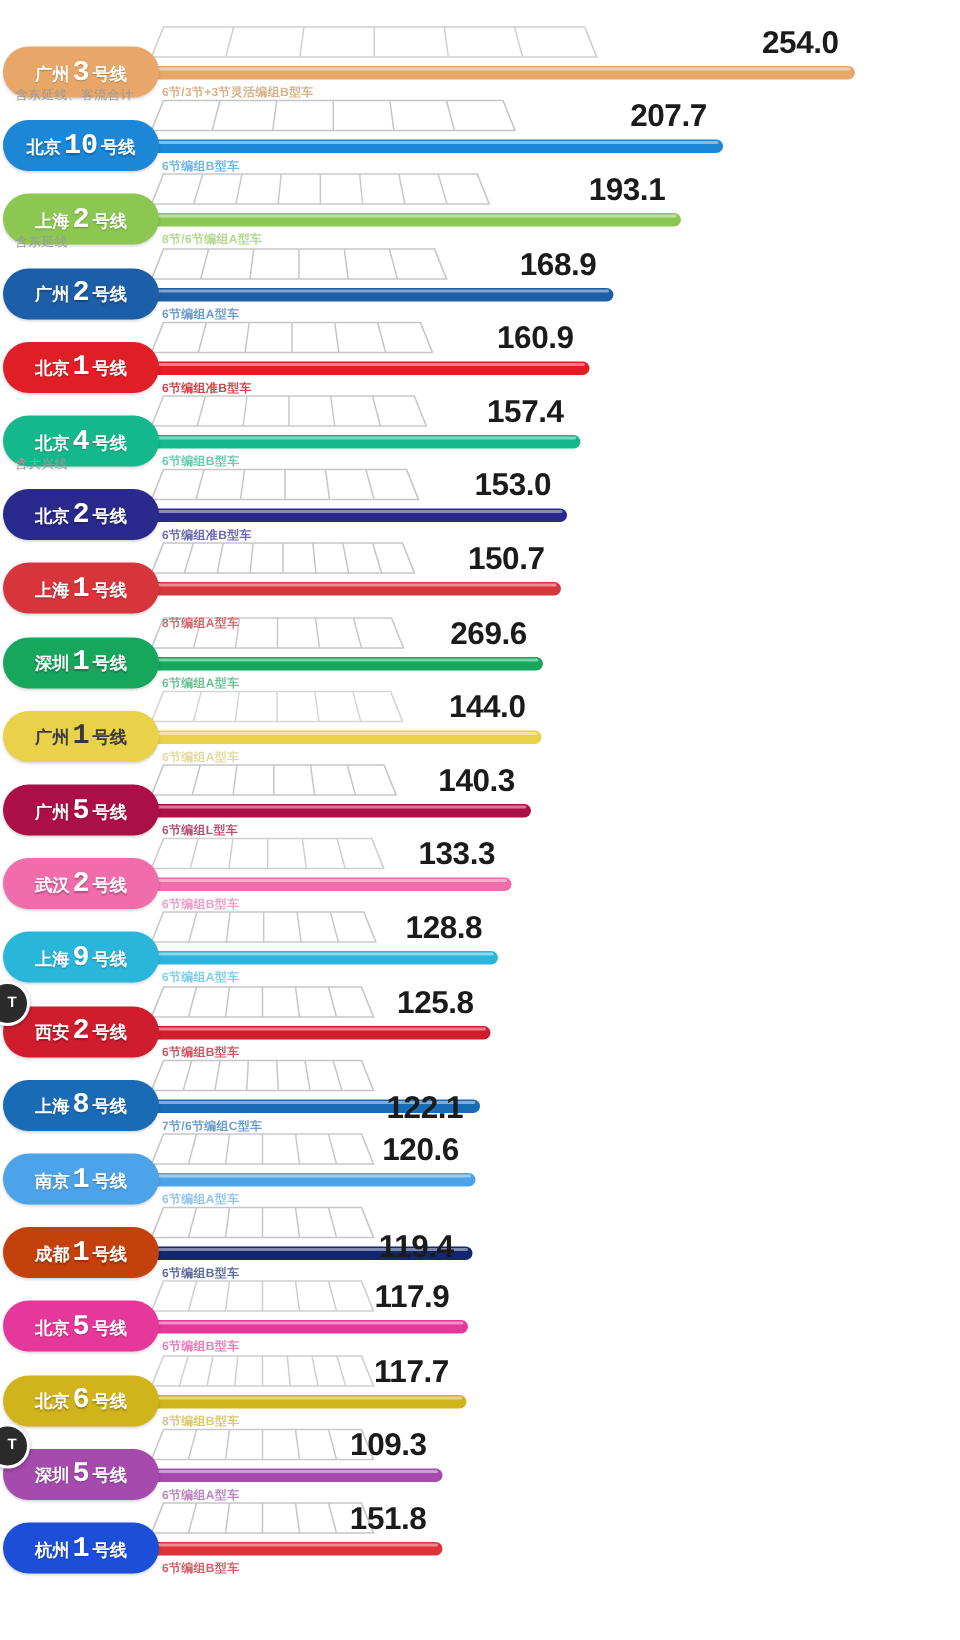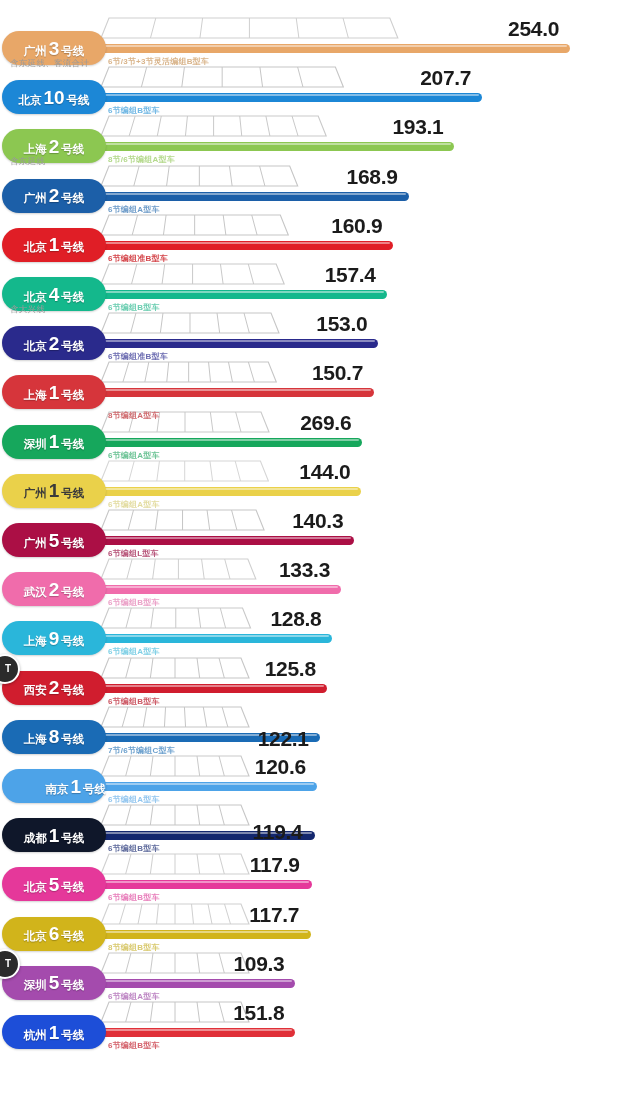--- a/index.html
+++ b/index.html
@@ -21,20 +21,21 @@
     left:2px;
     height:34px;
     width:104px;
     border-radius:17px;
     display:flex;
     align-items:center;
     justify-content:center;
     box-sizing:border-box;
     z-index:6;
     box-shadow:0 1px 2px rgba(0,0,0,.18);
+    font-family:Liberation Mono, monospace;
   }
   .pill-txt{
     font-size:12px;
     font-weight:bold;
     color:#fff;
     white-space:nowrap;
     letter-spacing:0px;
     text-shadow:0 1px 1px rgba(0,0,0,.25);
     line-height:1;
     display:flex;
@@ -464,21 +465,21 @@
           <line x1="53" y1="3" x2="50.33333333333333" y2="23" stroke="#c9c9c9" stroke-width="1"></line>
           <line x1="75" y1="3" x2="75" y2="23" stroke="#c9c9c9" stroke-width="1"></line>
           <line x1="97" y1="3" x2="99.66666666666666" y2="23" stroke="#c9c9c9" stroke-width="1"></line>
           <line x1="119" y1="3" x2="124.33333333333334" y2="23" stroke="#c9c9c9" stroke-width="1"></line>
         </svg></div>
       <div class="bar" style="left: 88px; top: 782px; width: 228.855px; background: rgb(77, 163, 232);">
         <div class="hl"></div>
       </div>
       <div class="val" style="left: 254.855px; top: 755px;">120.6</div>
       <div class="cap" style="left: 108px; top: 794px; color: rgb(147, 198, 239);">6节编组A型车</div>
-      <div class="pill" style="top: 769px; background: rgb(77, 163, 232); justify-content: flex-end;">
+      <div class="pill" style="top: 769px; background: rgb(77, 163, 232);">
         <div class="pill-txt">
           <span class="pill-city">南京</span>
           <span class="pill-num">1</span>
           <span class="pill-suffix">号线</span>
         </div>
       </div>
     </div>
     <div class="row" style="top: 0px;">
       <div class="train" style="left: 100px; top: 802.2px;"><svg width="150" height="26" viewBox="0 0 150 26">
           <path d="M 9 3 L 141 3 L 149 23 L 1 23 Z" fill="none" stroke="#c6c6c6" stroke-width="1.1"></path>
@@ -486,21 +487,21 @@
           <line x1="53" y1="3" x2="50.33333333333333" y2="23" stroke="#c6c6c6" stroke-width="1"></line>
           <line x1="75" y1="3" x2="75" y2="23" stroke="#c6c6c6" stroke-width="1"></line>
           <line x1="97" y1="3" x2="99.66666666666666" y2="23" stroke="#c6c6c6" stroke-width="1"></line>
           <line x1="119" y1="3" x2="124.33333333333334" y2="23" stroke="#c6c6c6" stroke-width="1"></line>
         </svg></div>
       <div class="bar" style="left: 88px; top: 831.2px; width: 226.578px; background: rgb(19, 39, 110);">
         <div class="hl"></div>
       </div>
       <div class="val" style="left: 252.578px; top: 820px;">119.4</div>
       <div class="cap" style="left: 108px; top: 843.2px; color: rgb(95, 107, 156);">6节编组B型车</div>
-      <div class="pill" style="top: 818.2px; background: #0f172a;">
+      <div class="pill" style="top: 818.2px; background: #c2410c;">
         <div class="pill-txt">
           <span class="pill-city">成都</span>
           <span class="pill-num">1</span>
           <span class="pill-suffix">号线</span>
         </div>
       </div>
     </div>
     <div class="row" style="top: 0px;">
       <div class="train" style="left: 100px; top: 851.4px;"><svg width="150" height="26" viewBox="0 0 150 26">
           <path d="M 9 3 L 141 3 L 149 23 L 1 23 Z" fill="none" stroke="#cfcfcf" stroke-width="1.1"></path>

